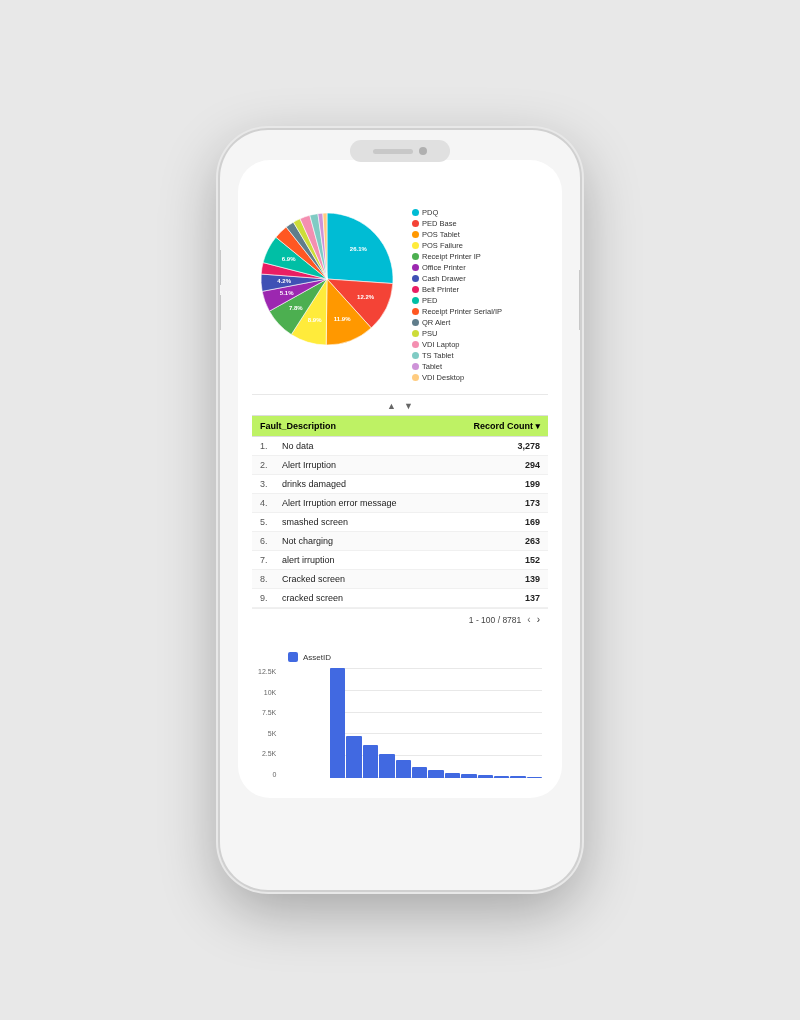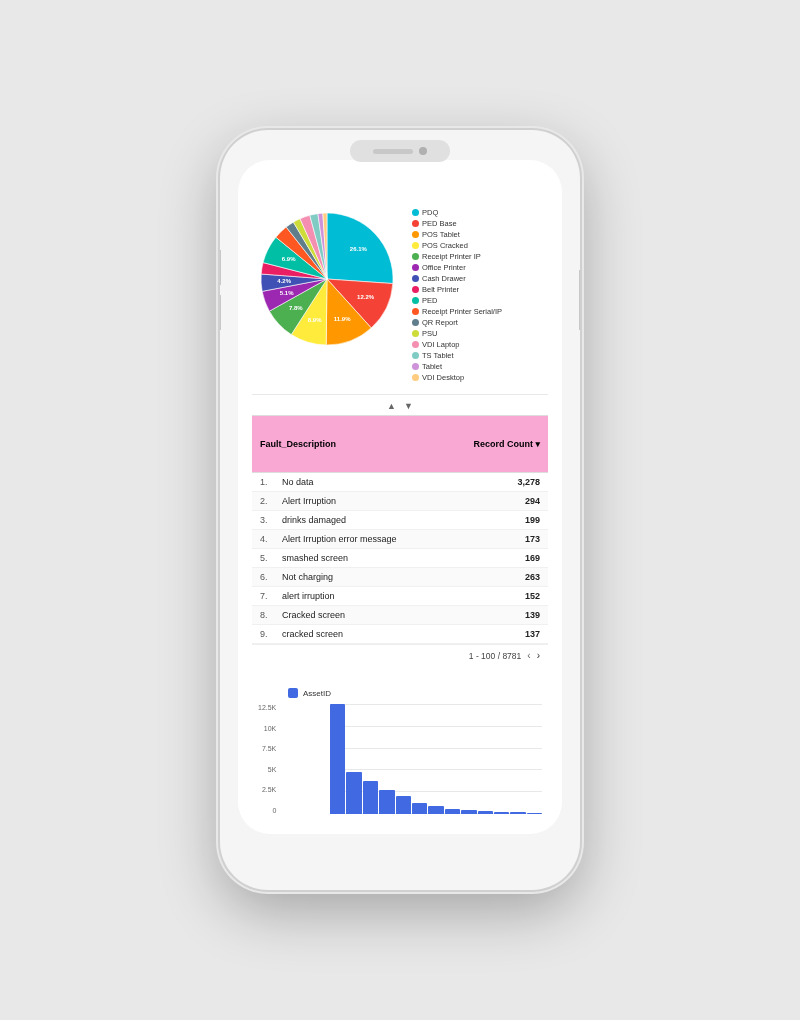--- a/index.html
+++ b/index.html
@@ -170,22 +170,22 @@
     }
 
     
     .table-section {
       margin-bottom: 14px;
       font-size: 9px;
     }
     .table-header {
       display: flex;
       justify-content: space-between;
-      background: #f9a8d4;
-      padding: 23px 8px;
+      background: #bef264;
+      padding: 5px 8px;
       font-weight: 600;
       border-top: 1px solid #ddd;
       border-bottom: 1px solid #ddd;
     }
     .table-row {
       display: flex;
       justify-content: space-between;
       padding: 4px 8px;
       border-bottom: 1px solid #f0f0f0;
     }
@@ -348,21 +348,21 @@
             <div class="legend-item">
               <div class="legend-dot" style="background: rgb(244, 67, 54);"></div>
               <span class="legend-label">PED Base</span>
             </div>
             <div class="legend-item">
               <div class="legend-dot" style="background: rgb(255, 152, 0);"></div>
               <span class="legend-label">POS Tablet</span>
             </div>
             <div class="legend-item">
               <div class="legend-dot" style="background: rgb(255, 235, 59);"></div>
-              <span class="legend-label">POS Cracked</span>
+              <span class="legend-label">POS Failure</span>
             </div>
             <div class="legend-item">
               <div class="legend-dot" style="background: rgb(76, 175, 80);"></div>
               <span class="legend-label">Receipt Printer IP</span>
             </div>
             <div class="legend-item">
               <div class="legend-dot" style="background: rgb(156, 39, 176);"></div>
               <span class="legend-label">Office Printer</span>
             </div>
             <div class="legend-item">
@@ -376,21 +376,21 @@
             <div class="legend-item">
               <div class="legend-dot" style="background: rgb(0, 191, 165);"></div>
               <span class="legend-label">PED</span>
             </div>
             <div class="legend-item">
               <div class="legend-dot" style="background: rgb(255, 87, 34);"></div>
               <span class="legend-label">Receipt Printer Serial/IP</span>
             </div>
             <div class="legend-item">
               <div class="legend-dot" style="background: rgb(96, 125, 139);"></div>
-              <span class="legend-label">QR Report</span>
+              <span class="legend-label">QR Alert</span>
             </div>
             <div class="legend-item">
               <div class="legend-dot" style="background: rgb(205, 220, 57);"></div>
               <span class="legend-label">PSU</span>
             </div>
             <div class="legend-item">
               <div class="legend-dot" style="background: rgb(244, 143, 177);"></div>
               <span class="legend-label">VDI Laptop</span>
             </div>
             <div class="legend-item">

